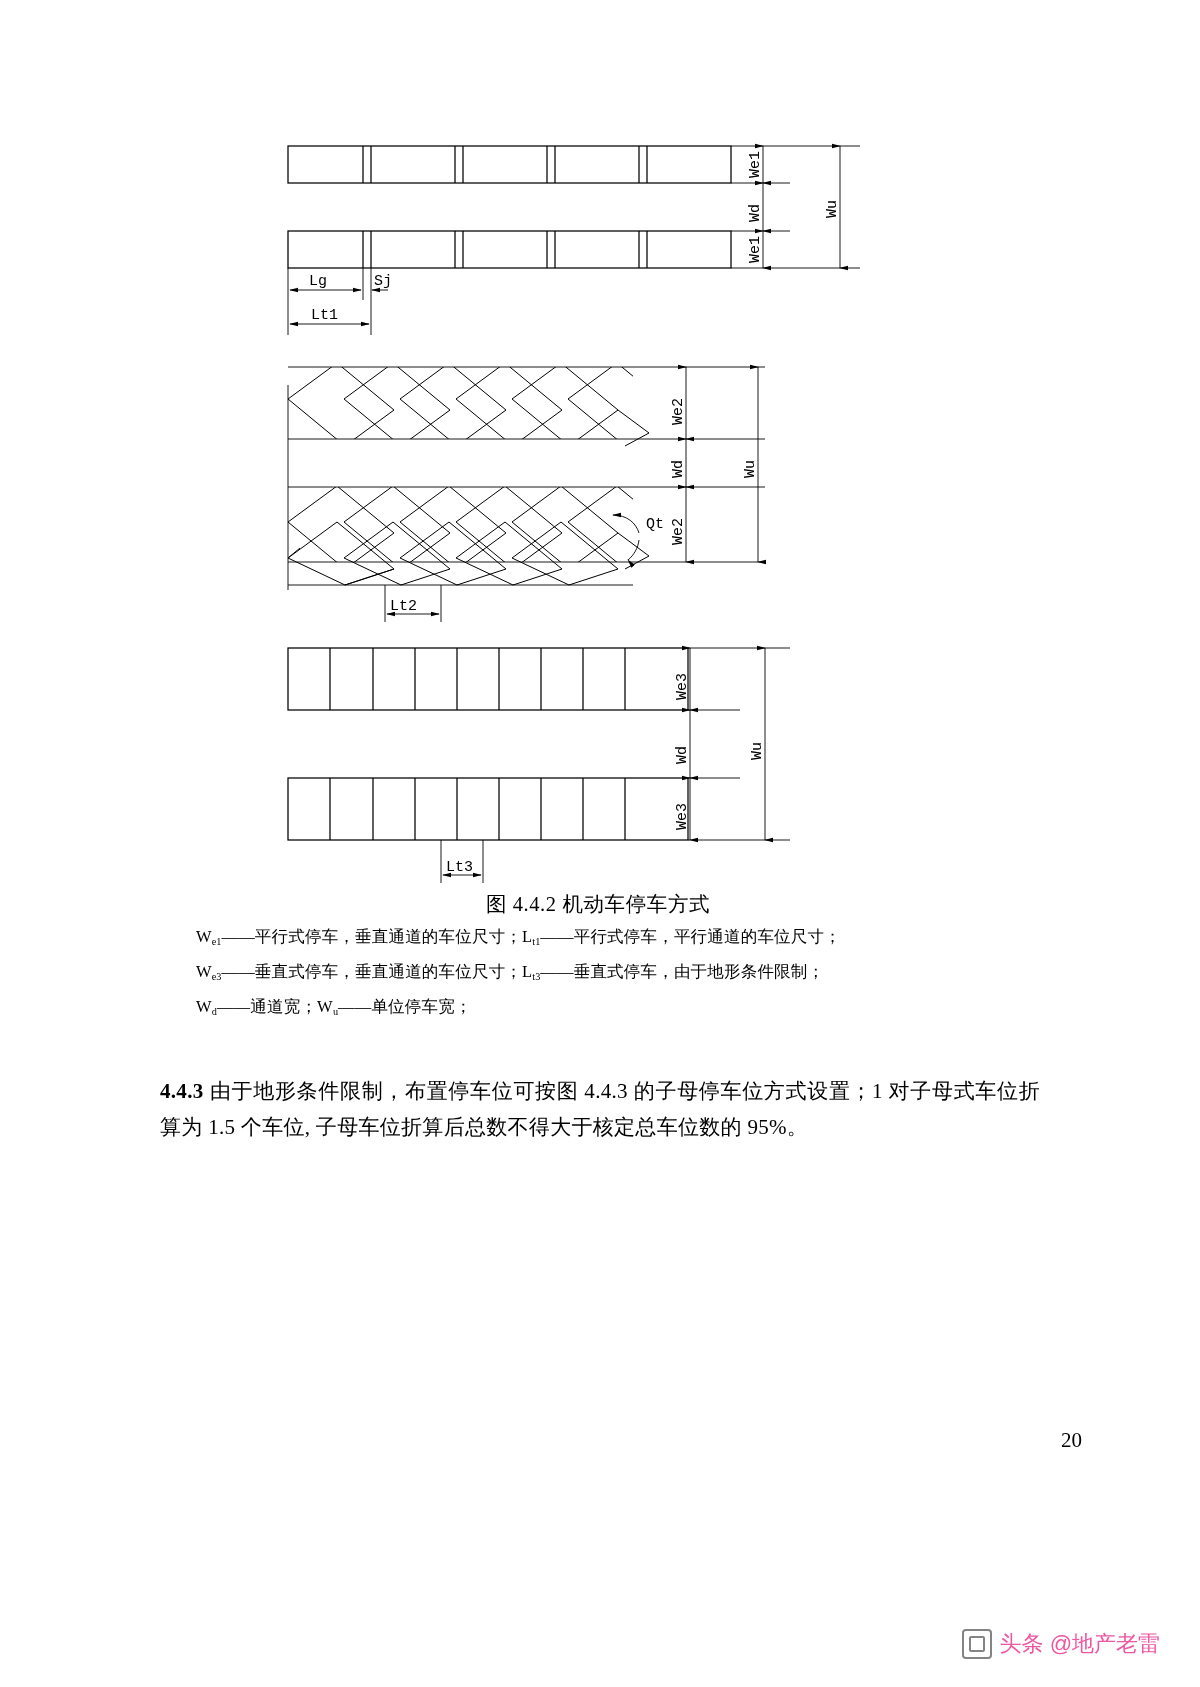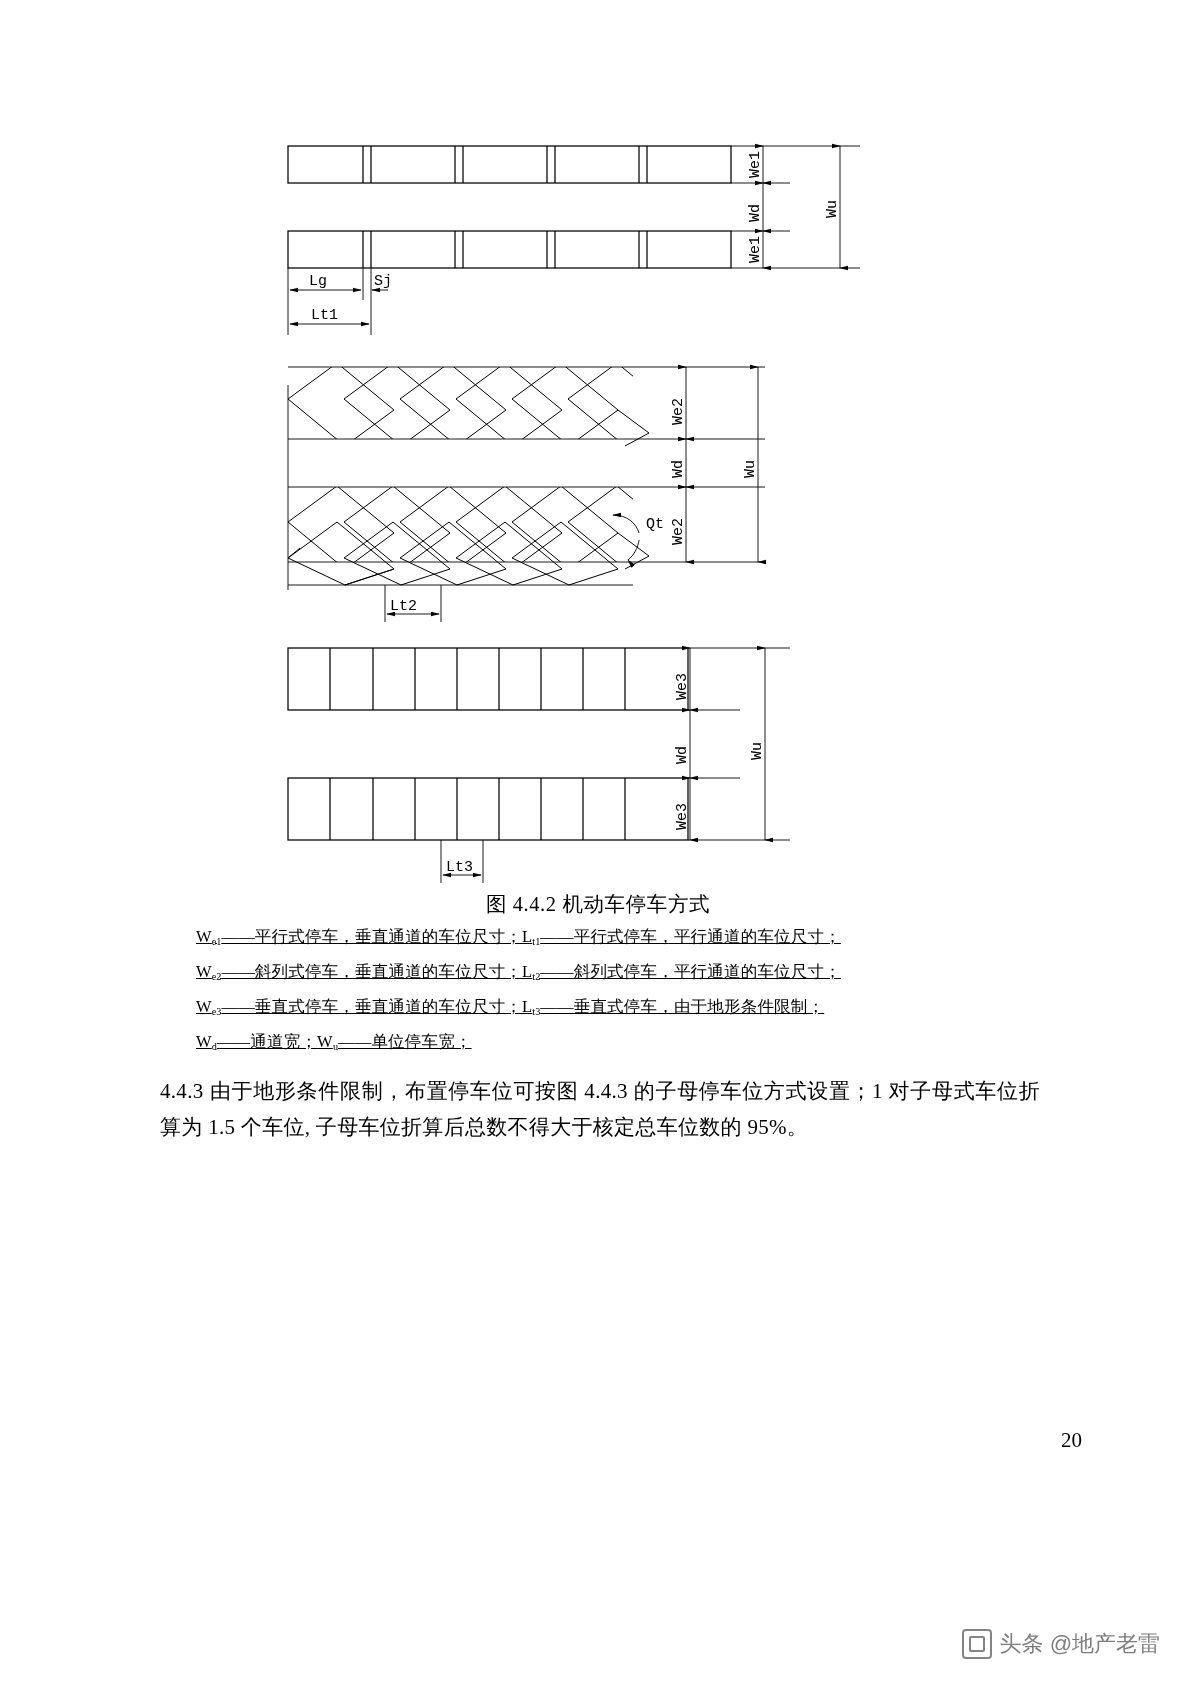--- a/index.html
+++ b/index.html
@@ -41,62 +41,62 @@
   
   .legend {
     position: absolute;
     left: 196px;
     top: 922px;
     width: 840px;
     font-size: 16.5px;
     line-height: 30px;
     letter-spacing: 0.2px;
   }
-  .legend .lrow { white-space: nowrap; text-decoration: underline; }
+  .legend .lrow { white-space: nowrap; }
   .legend .sym { font-family: "Liberation Serif", "DejaVu Serif", serif; }
   .legend sub {
     font-size: 0.62em;
     vertical-align: -0.28em;
     letter-spacing: 0;
   }
 
   
   .body-par {
     position: absolute;
     left: 160px;
     top: 1073px;
     width: 880px;
     font-size: 21px;
     line-height: 36px;
     text-align: justify;
     letter-spacing: 0.3px;
   }
   .body-par .cnum {
-    font-weight: normal;
+    font-weight: bold;
     font-size: 21px;
     margin-right: 6px;
   }
 
   
   .page-num {
     position: absolute;
     right: 118px;
     top: 1428px;
     font-size: 21px;
   }
 
   
   .watermark {
     position: absolute;
     right: 40px;
     bottom: 28px;
     display: flex;
     align-items: center;
     gap: 8px;
-    color: #737373;
+    color: #ec4899;
     font-size: 22px;
     font-family: "Liberation Sans", sans-serif;
     opacity: 0.92;
   }
   .watermark .wm-logo {
     width: 26px;
     height: 26px;
     border: 2px solid #7a7a7a;
     border-radius: 4px;
     position: relative;
@@ -301,23 +301,20 @@
   </svg>
 </div>
 
 <div class="fig-caption">图 4.4.2 机动车停车方式</div>
 
 <div class="legend">
   <div class="lrow">
     <span class="sym"><span>W</span><sub>e1</sub></span><span>——平行式停车，垂直通道的车位尺寸；</span><span class="sym"><span>L</span><sub>t1</sub></span><span>——平行式停车，平行通道的车位尺寸；</span>
   </div>
   <div class="lrow">
-    <span class="sym"><span>W</span><sub>e2</sub></span><span>——斜列式停车，垂直通道的车位尺寸；</span><span class="sym"><span>L</span><sub>t2</sub></span><span>——斜列式停车，平行通道的车位尺寸；</span>
-  </div>
-  <div class="lrow">
     <span class="sym"><span>W</span><sub>e3</sub></span><span>——垂直式停车，垂直通道的车位尺寸；</span><span class="sym"><span>L</span><sub>t3</sub></span><span>——垂直式停车，由于地形条件限制；</span>
   </div>
   <div class="lrow">
     <span class="sym"><span>W</span><sub>d</sub></span><span>——通道宽；</span><span class="sym"><span>W</span><sub>u</sub></span><span>——单位停车宽；</span>
   </div>
 </div>
 
 <div class="body-par">
   <span class="cnum">4.4.3</span><span>由于地形条件限制，布置停车位可按图 4.4.3 的子母停车位方式设置；1 对子母式车位折算为 1.5 个车位, 子母车位折算后总数不得大于核定总车位数的 95%。</span>
 </div>

